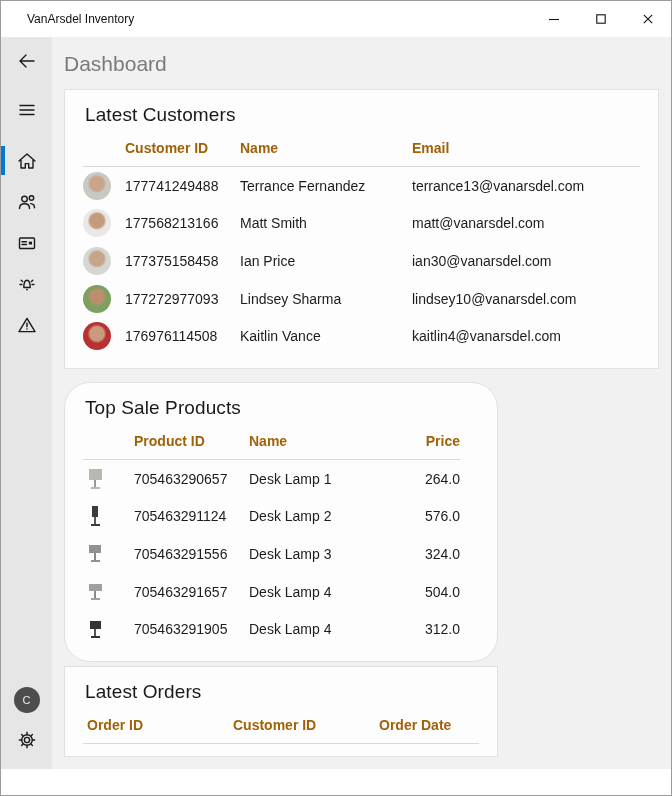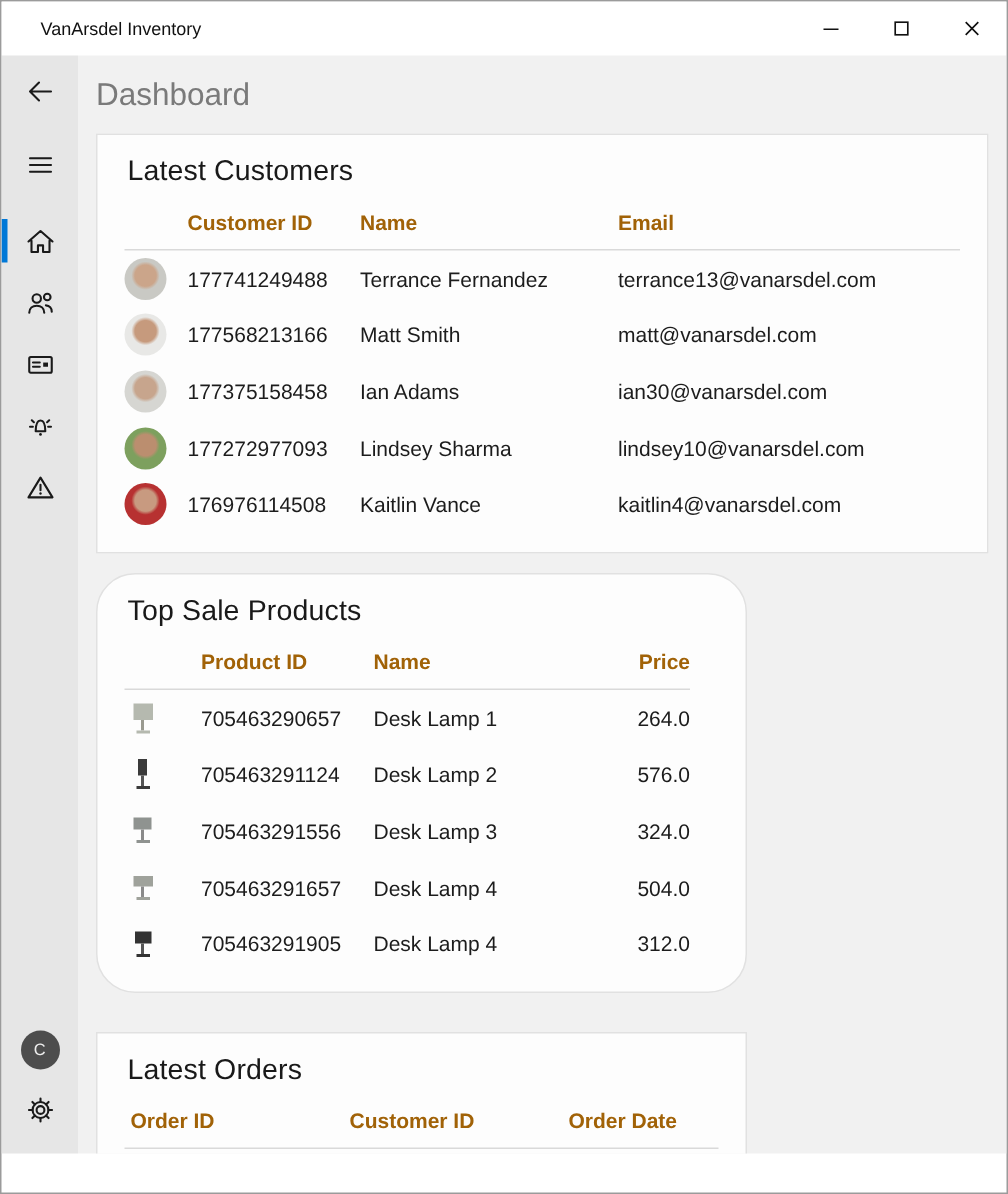--- a/index.html
+++ b/index.html
@@ -25,21 +25,21 @@
   .side-spacer { flex:1; }
   .account-btn { background:transparent; border:none; padding:0; margin-bottom:7px; cursor:pointer; }
   .user-badge { width:26px; height:26px; border-radius:50%; background:#4d4d4d; color:#ececec; font-size:11px; display:flex; align-items:center; justify-content:center; }
   .navbtn.settings { height:40px; margin-bottom:9px; }
   
   .main { flex:1; background:#f1f1f1; overflow:hidden; position:relative; }
   .page-title { margin:15px 0 0 12px; font-size:21px; font-weight:400; color:#7a7a7a; }
   .card { background:#fdfdfd; border:1px solid #e1e1e1; margin-left:12px; box-sizing:border-box; padding:0 18px; overflow:hidden; }
   .card-customers { width:595px; height:280px; margin-top:13px; }
   .card-products  { width:434px; height:280px; margin-top:13px;border-radius:26px; }
-  .card-orders    { width:434px; height:91px;  margin-top:26px; }
+  .card-orders    { width:434px; height:91px;  margin-top:4px; }
   .card h2 { margin:14px 0 0 2px; font-size:19px; font-weight:400; color:#191919; letter-spacing:.1px; }
   .thead { font-weight:700; font-size:14px; color:#a16207; margin-top:12px; height:20px; }
   .divider { height:1px; background:#d9d9d9; margin-top:8px; }
   .cgrid { display:grid; grid-template-columns:42px 115px 172px 1fr; align-items:center; }
   .pgrid { display:grid; grid-template-columns:51px 115px 153px 58px; align-items:center; width:377px; }
   .ogrid { display:grid; grid-template-columns:146px 146px 1fr; align-items:center; padding-left:4px; }
   .trow { height:37.6px; font-size:14px; color:#1c1c1c; }
   .cell { overflow:hidden; white-space:nowrap; }
   .num { text-align:right; }
   .avatar { width:28px; height:28px; border-radius:50%; display:block; }
@@ -160,21 +160,21 @@
             </div>
             <div class="trow cgrid">
               <span class="avatar" style="background: radial-gradient(circle at 50% 42%, rgb(198, 154, 125) 0px, rgb(198, 154, 125) 33%, rgb(232, 232, 230) 44%);"></span>
               <span class="cell">177568213166</span>
               <span class="cell">Matt Smith</span>
               <span class="cell">matt@vanarsdel.com</span>
             </div>
             <div class="trow cgrid">
               <span class="avatar" style="background: radial-gradient(circle at 50% 42%, rgb(199, 165, 141) 0px, rgb(199, 165, 141) 33%, rgb(214, 214, 210) 44%);"></span>
               <span class="cell">177375158458</span>
-              <span class="cell">Ian Adams</span>
+              <span class="cell">Ian Price</span>
               <span class="cell">ian30@vanarsdel.com</span>
             </div>
             <div class="trow cgrid">
               <span class="avatar" style="background: radial-gradient(circle at 50% 42%, rgb(187, 142, 111) 0px, rgb(187, 142, 111) 33%, rgb(125, 160, 94) 44%);"></span>
               <span class="cell">177272977093</span>
               <span class="cell">Lindsey Sharma</span>
               <span class="cell">lindsey10@vanarsdel.com</span>
             </div>
             <div class="trow cgrid">
               <span class="avatar" style="background: radial-gradient(circle at 50% 42%, rgb(200, 154, 128) 0px, rgb(200, 154, 128) 33%, rgb(183, 49, 49) 44%);"></span>

